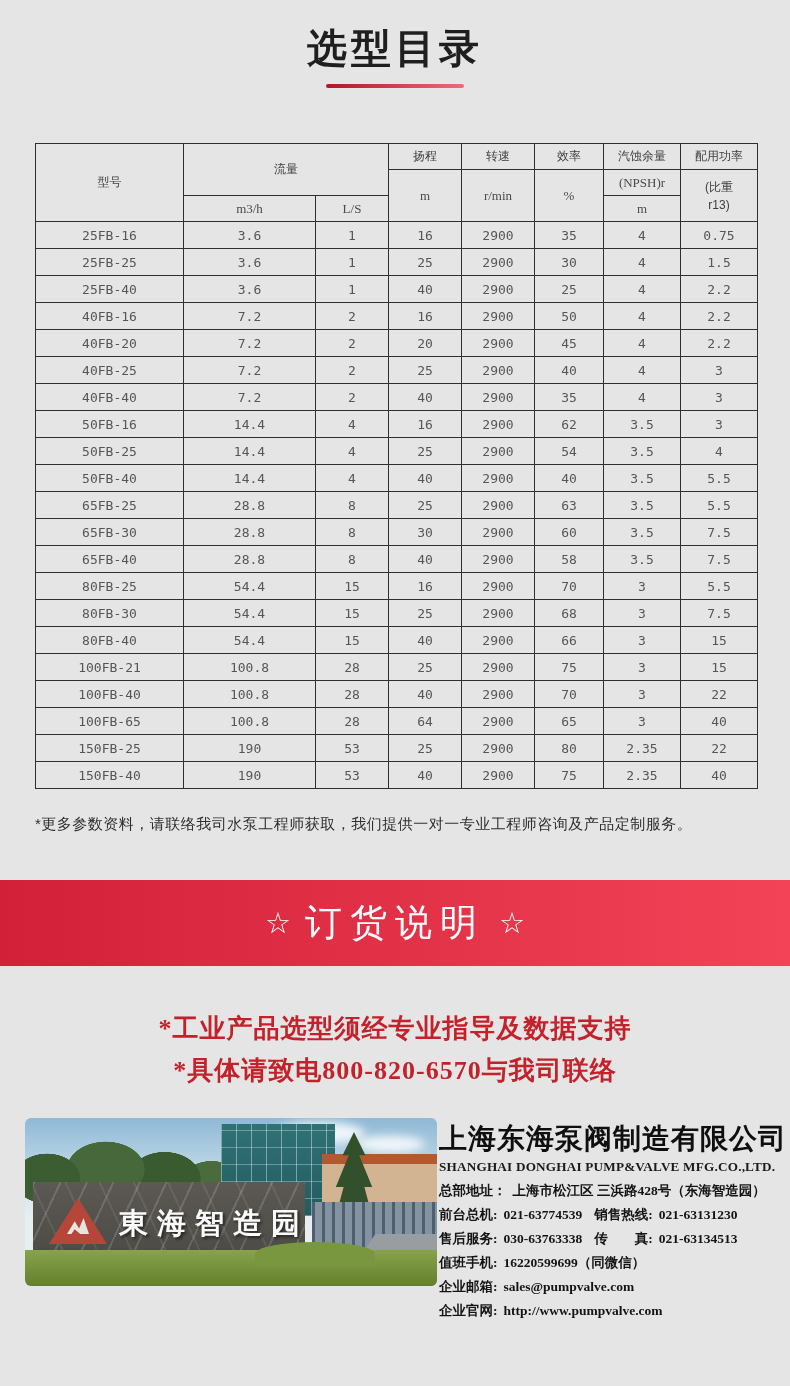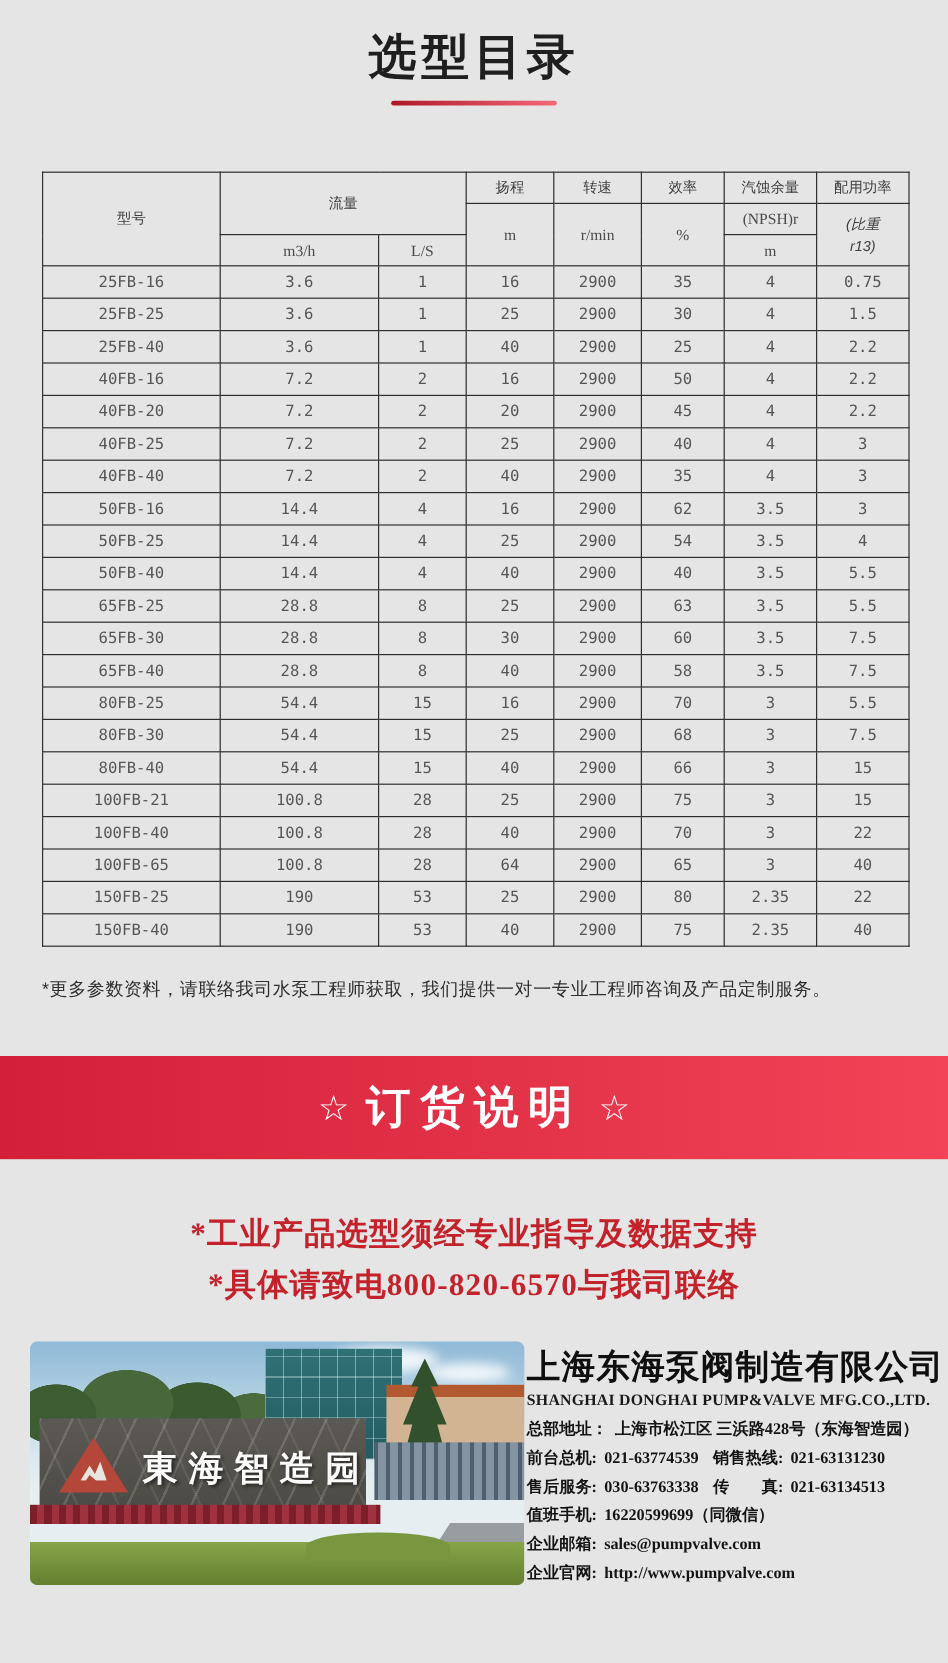--- a/index.html
+++ b/index.html
@@ -14,44 +14,44 @@
 
   
   .table-wrap{position:absolute;top:143px;left:35px;}
   table.spec{border-collapse:collapse;table-layout:fixed;width:722px;}
   table.spec th,table.spec td{border:1px solid #2f2f2f;text-align:center;vertical-align:middle;
     padding:0 2px;overflow:hidden;}
   table.spec thead tr{height:26px;}
   table.spec thead th{font-weight:400;font-size:12px;color:#3e3e3e;
     font-family:"Liberation Sans",sans-serif;}
   table.spec thead th.unit{font-family:Liberation Serif, serif;font-size:13px;color:#4a4a4a;text-align:center;}
-  table.spec thead th.pre{white-space:pre-line;line-height:1.5;font-style:italic;}
+  table.spec thead th.pre{white-space:pre-line;line-height:1.5;}
   table.spec tbody td{height:26px;font-family:"DejaVu Sans Mono",monospace;
     font-size:13px;color:#565656;}
 
   
   .note{position:absolute;top:815px;left:35px;font-size:15px;color:#2e2e2e;letter-spacing:0.5px;}
 
   
   .banner{position:absolute;top:880px;left:0;width:790px;height:86px;
     background:linear-gradient(90deg,#d22038,#f24357);
     display:flex;align-items:center;justify-content:center;}
-  .banner-title{color:#ffffff;font-size:37px;font-weight:bold;letter-spacing:8px;}
+  .banner-title{color:#ffffff;font-size:37px;font-weight:normal;letter-spacing:8px;}
   .banner-star{color:#ffffff;font-size:29px;font-weight:normal;margin:0 14px;letter-spacing:0;}
 
   
   .notice{position:absolute;top:1008px;left:0;width:100%;text-align:center;
     font-family:"Liberation Serif",serif;font-weight:700;color:#c3222b;}
   .notice-line{font-size:26px;line-height:42px;letter-spacing:1px;}
 
   
   .footer{position:absolute;top:1118px;left:25px;width:755px;display:flex;}
 
   
-  .photo{position:relative;width:412px;height:203px;border-radius:6px;overflow:hidden;flex:none;
+  .photo{position:relative;width:412px;height:168px;border-radius:6px;overflow:hidden;flex:none;
     background:linear-gradient(180deg,#8fb9d6 0%,#bad5e5 28%,#dde9ef 48%,#e7eef1 60%);}
   .p-cloud{position:absolute;background:rgba(255,255,255,.85);border-radius:50%;filter:blur(5px);}
   .p-cloud.c1{left:250px;top:4px;width:90px;height:22px;}
   .p-cloud.c2{left:330px;top:18px;width:70px;height:16px;}
   .p-trees{position:absolute;left:-25px;top:10px;width:235px;height:92px;
     background:
       radial-gradient(60px 45px at 20% 55%,#3c5c31 55%,transparent 56%),
       radial-gradient(70px 50px at 45% 45%,#47683a 55%,transparent 56%),
       radial-gradient(65px 48px at 70% 55%,#3a5a2f 55%,transparent 56%),
       radial-gradient(55px 40px at 90% 60%,#4a6b3c 55%,transparent 56%);}

